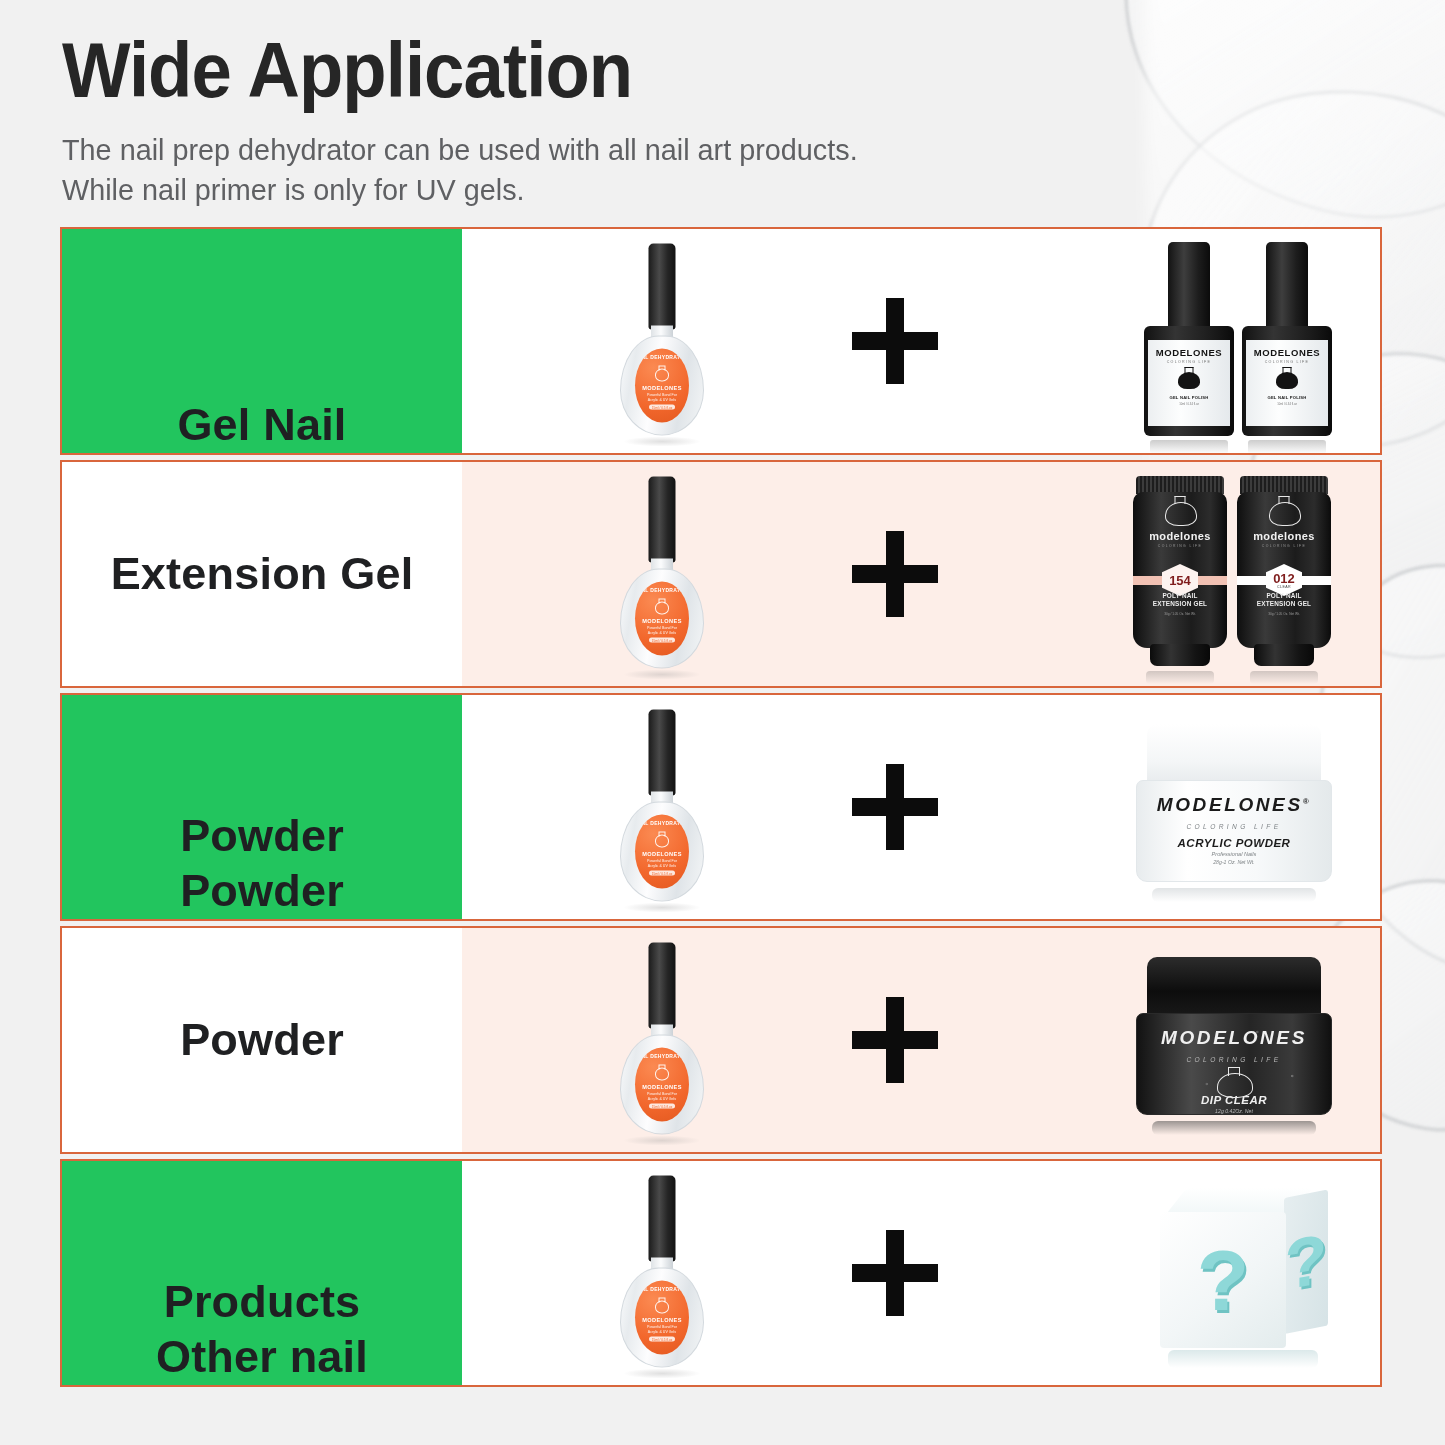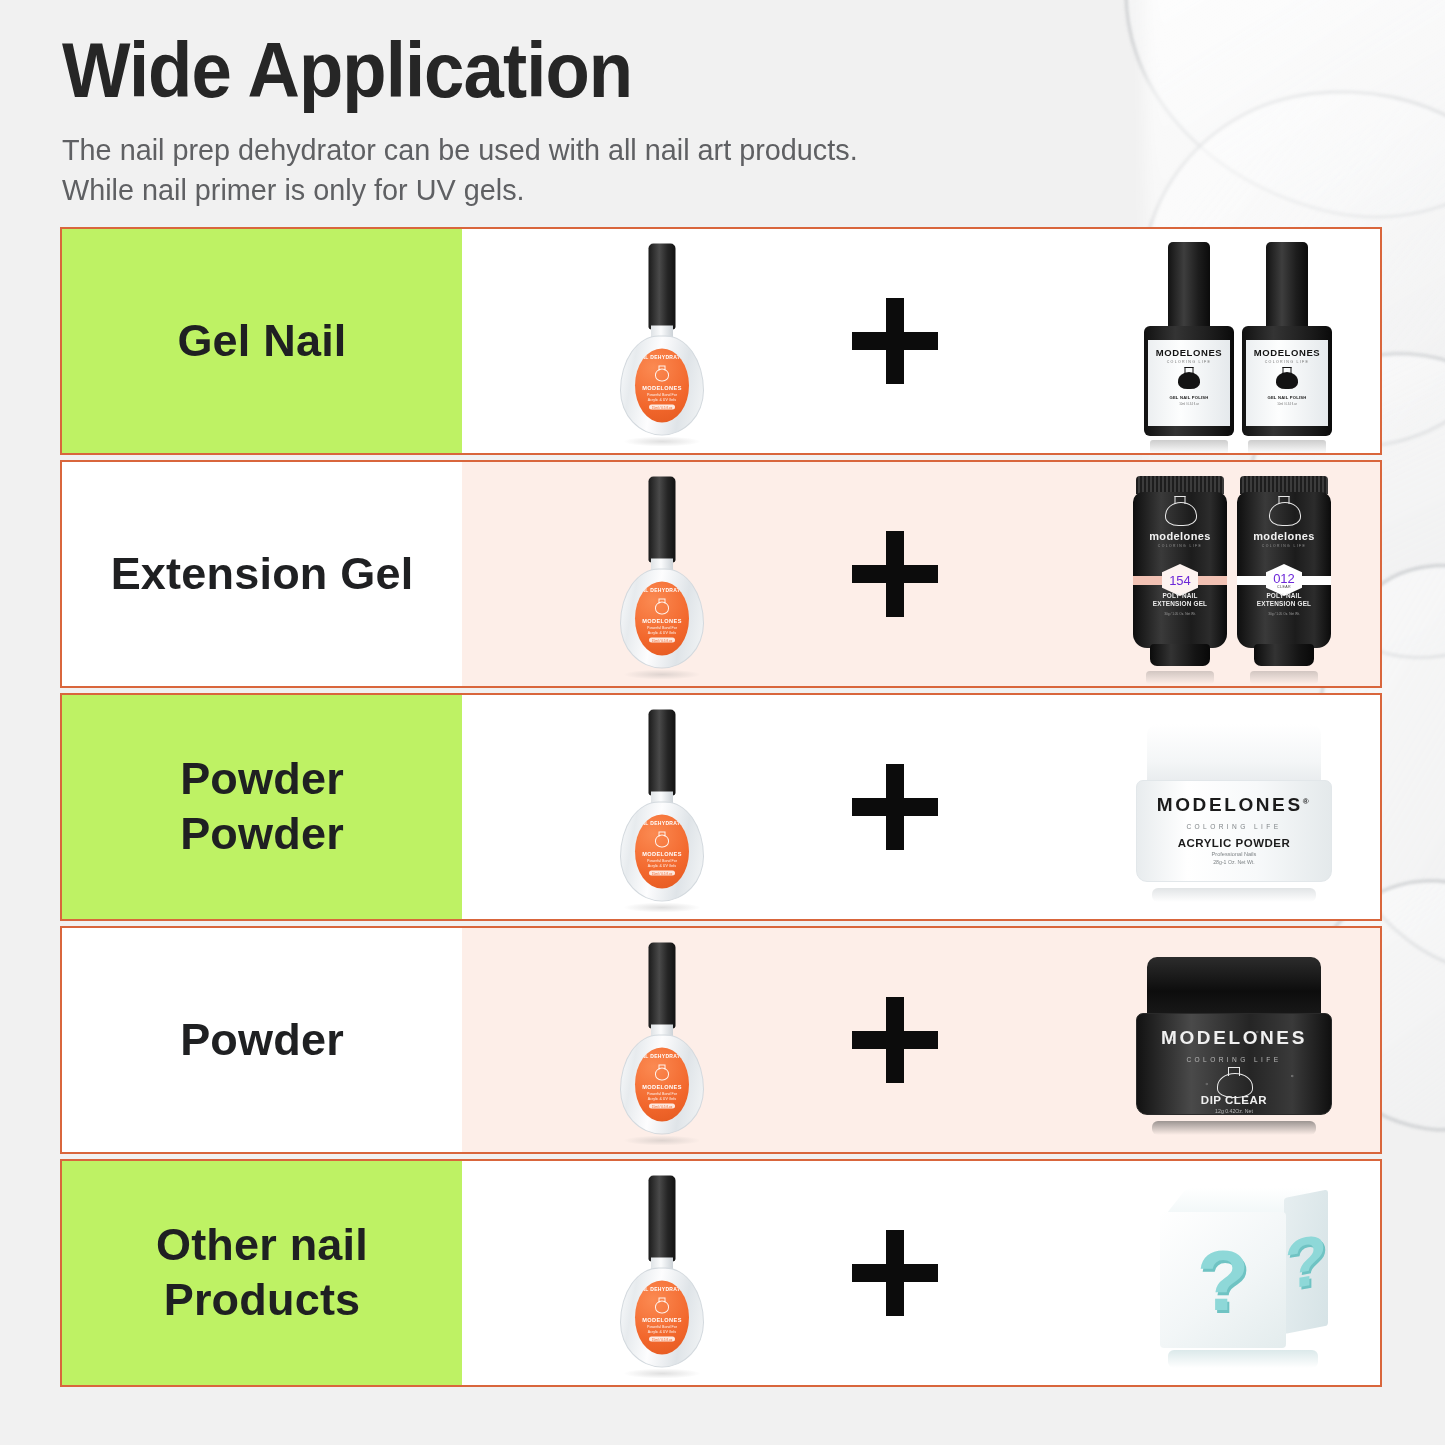--- a/index.html
+++ b/index.html
@@ -46,21 +46,21 @@
   }
 
   
   #table { position:absolute; left:60px; top:227px; width:1322px; z-index:4; }
   .row {
     position:relative; height:228px; display:flex;
     border:2px solid #d9663c; margin-bottom:5px; background:#fff;
   }
   .cell-label { width:400px; display:flex; align-items:center; justify-content:center; }
   .cell-products { flex:1; position:relative; }
-  .row.shade-left  .cell-label    { background:#bef264; }
+  .row.shade-left  .cell-label    { background:#22c55e;align-items:flex-end; }
   .row.shade-left  .cell-products { background:#ffffff; }
   .row.shade-right .cell-label    { background:#ffffff; }
   .row.shade-right .cell-products { background:#fdeee8; }
 
   .label-text {
     font-size:45px; font-weight:bold; color:#1f2022;
     text-align:center; line-height:1.22; letter-spacing:.2px;
   }
 
   
@@ -189,21 +189,21 @@
     position:absolute; left:0; top:68px; width:100%; text-align:center;
     font-size:3.4px; color:#9a9a9a; letter-spacing:1.4px;
   }
   .tube .stripe { position:absolute; left:1px; top:100px; width:94px; height:9px; }
   .tube .hexbadge {
     position:absolute; left:50%; transform:translateX(-50%); top:88px;
     width:36px; height:32px; display:flex; flex-direction:column;
     align-items:center; justify-content:center;
     clip-path:polygon(50% 0,100% 26%,100% 74%,50% 100%,0 74%,0 26%);
   }
-  .tube .hexbadge .num { font-size:13px; font-weight:normal; color:#6d28d9; line-height:1; }
+  .tube .hexbadge .num { font-size:13px; font-weight:bold; color:#7f1d1d; line-height:1; }
   .tube .hexbadge .sh  { font-size:3.6px; color:#3a3a3a; letter-spacing:.4px; }
   .tube .pname2 {
     position:absolute; left:0; top:116px; width:100%; text-align:center;
     font-size:6.4px; font-weight:bold; color:#ededed; line-height:1.3; letter-spacing:.2px;
   }
   .tube .fine2 {
     position:absolute; left:0; top:136px; width:100%; text-align:center;
     font-size:3.2px; color:#9d9d9d; line-height:1.5;
   }
   .tube .capend {
@@ -211,21 +211,21 @@
     border-radius:4px 4px 7px 7px;
     background:linear-gradient(90deg,#0b0b0b,#333 35%,#141414 75%,#080808);
   }
   .tube .refl2 {
     position:absolute; left:14px; bottom:-12px; width:68px; height:13px;
     background:linear-gradient(180deg, rgba(70,70,70,.24), rgba(70,70,70,0));
     border-radius:4px;
   }
 
   
-  .jar { width:196px; height:166px; position:relative; }
+  .jar { width:196px; height:166px; position:relative;font-style:italic; }
   .jar .lid {
     position:absolute; left:11px; top:0; width:174px; height:62px;
     border-radius:10px 10px 6px 6px;
   }
   .jar .base {
     position:absolute; left:0; top:56px; width:196px; height:102px;
     border-radius:7px 7px 11px 11px;
     display:flex; flex-direction:column; align-items:center; padding-top:13px;
   }
   .jar.white .lid  { background:linear-gradient(180deg,#ffffff,#f4f6f7 60%,#e6eaec); }
@@ -518,22 +518,22 @@
           <div class="jrefl"></div>
         </div>
       </div>
 
     </div>
   </div>
 
   <div class="row shade-left">
     <div class="cell-label">
       <div class="label-text">
+        <div>Products</div>
         <div>Other nail</div>
-        <div>Products</div>
       </div>
     </div>
     <div class="cell-products">
 
       <div class="dehyd">
         <div class="cap"></div>
         <div class="neck"></div>
         <div class="body">
           <div class="oval">
             <div class="arc">NAIL DEHYDRATOR</div>

